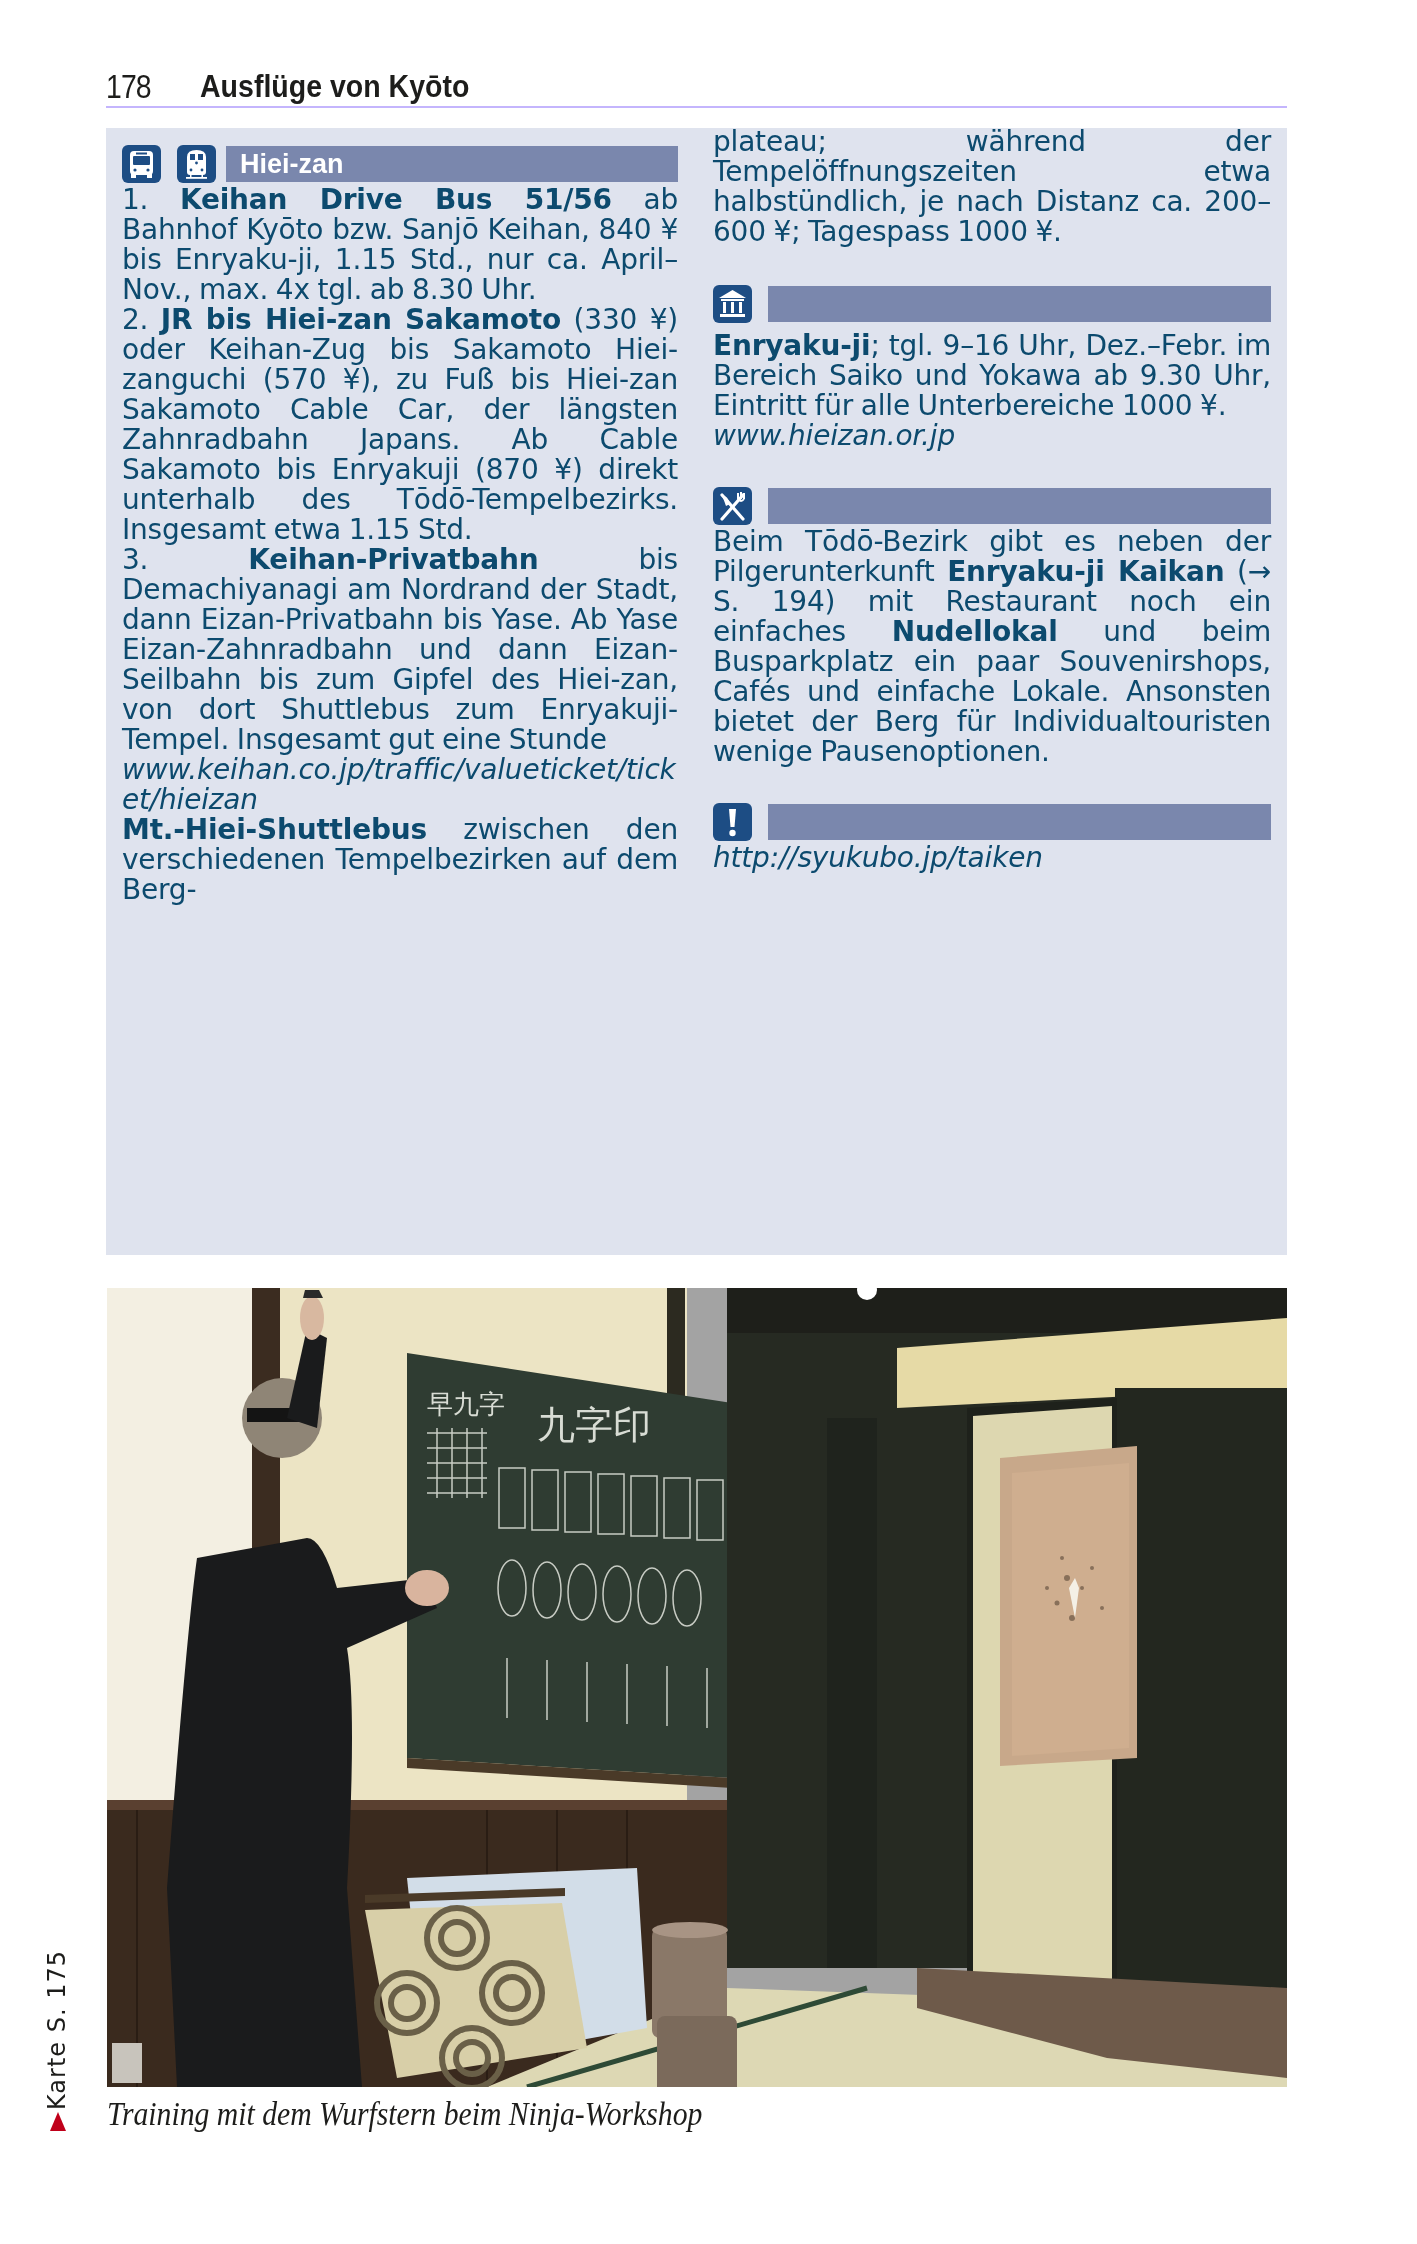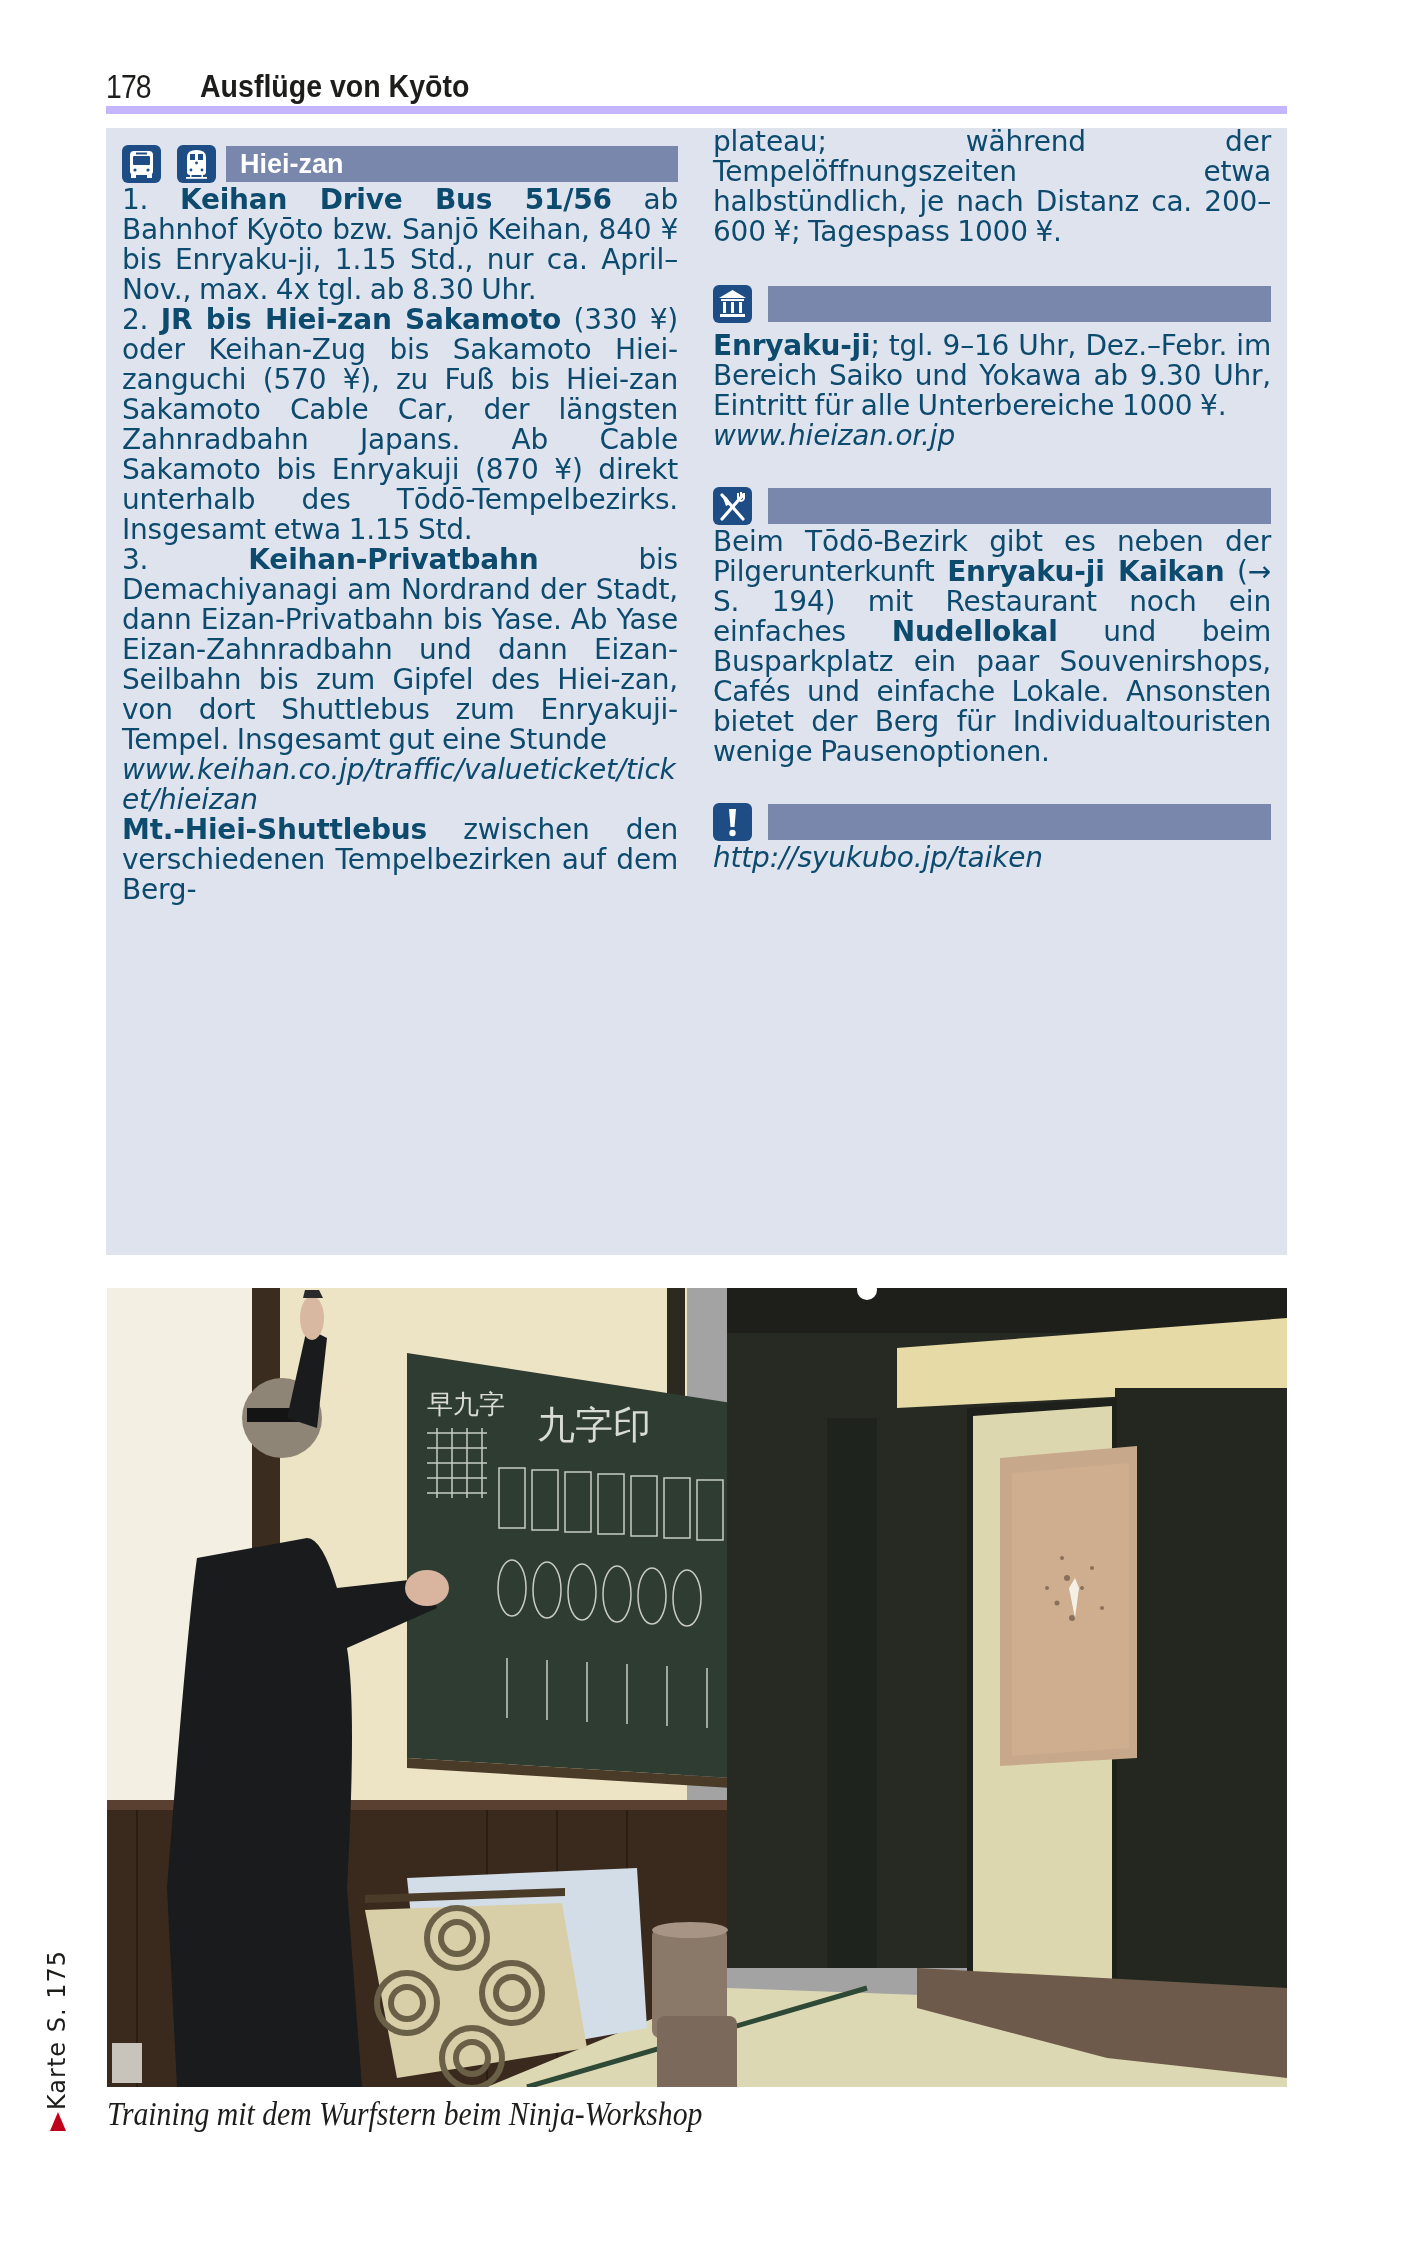--- a/index.html
+++ b/index.html
@@ -1,21 +1,21 @@
 <!DOCTYPE html>
 <html><head>
 <meta charset="utf-8">
 <style>
   html, body { margin: 0; padding: 0; background: #ffffff; }
   body { width: 1417px; height: 2244px; position: relative; overflow: hidden;
          font-family: "DejaVu Sans", "Liberation Sans", sans-serif; color: #1d1d1b; }
 
   
   .run-head { position: absolute; left: 106px; top: 68px; width: 1181px; height: 38px;
-              border-bottom: 8px solid #c4b5fd; }
+              border-bottom: 2px solid #c4b5fd; }
   .run-head .pnum { position: absolute; left: 0; top: 0; font-family: "Liberation Sans", sans-serif;
                     font-size: 33px; letter-spacing: -1px; line-height: 38px; transform: scaleX(0.86); transform-origin: left; }
   .run-head .ptitle { position: absolute; left: 94px; top: 0; font-family: "Liberation Sans", sans-serif;
                       font-weight: bold; font-size: 31px; line-height: 38px; transform: scaleX(0.92); transform-origin: left; }
 
   
   .infobox { position: absolute; left: 106px; top: 128px; width: 1181px; height: 1127px; background: #dfe3ee; }
   .col { position: absolute; top: 0; }
   .col.left { left: 16px; width: 556px; }
   .col.right { left: 607px; width: 558px; }

